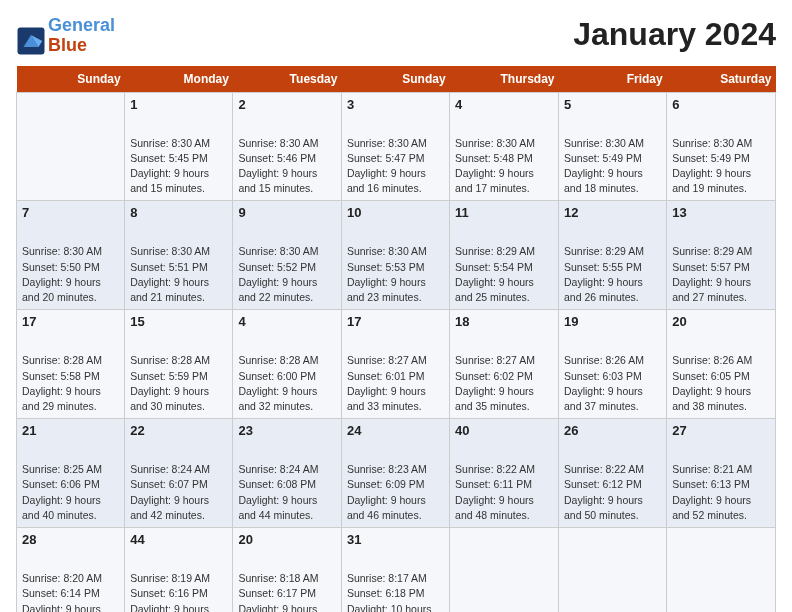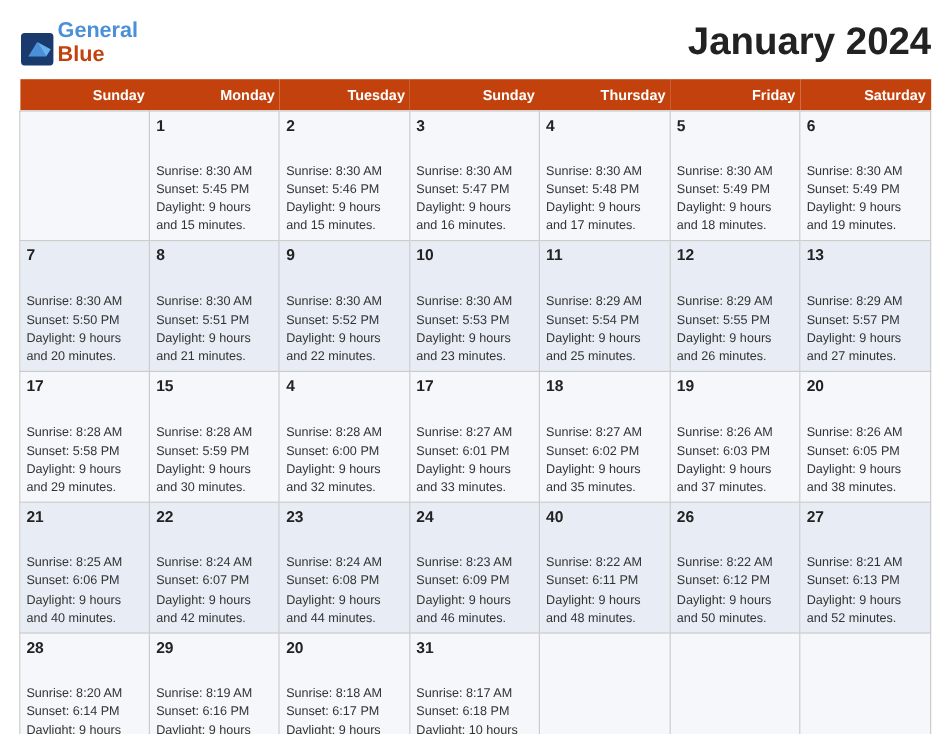--- a/index.html
+++ b/index.html
@@ -237,21 +237,21 @@
           <span class="day-number">27</span>
           <div class="day-detail">Sunrise: 8:21 AM<br>Sunset: 6:13 PM<br>Daylight: 9 hours and 52 minutes.</div>
         </td>
       </tr>
       <tr>
         <td>
           <span class="day-number">28</span>
           <div class="day-detail">Sunrise: 8:20 AM<br>Sunset: 6:14 PM<br>Daylight: 9 hours and 54 minutes.</div>
         </td>
         <td>
-          <span class="day-number">29</span>
+          <span class="day-number">44</span>
           <div class="day-detail">Sunrise: 8:19 AM<br>Sunset: 6:16 PM<br>Daylight: 9 hours and 56 minutes.</div>
         </td>
         <td>
           <span class="day-number">20</span>
           <div class="day-detail">Sunrise: 8:18 AM<br>Sunset: 6:17 PM<br>Daylight: 9 hours and 58 minutes.</div>
         </td>
         <td>
           <span class="day-number">31</span>
           <div class="day-detail">Sunrise: 8:17 AM<br>Sunset: 6:18 PM<br>Daylight: 10 hours and 0 minutes.</div>
         </td>

